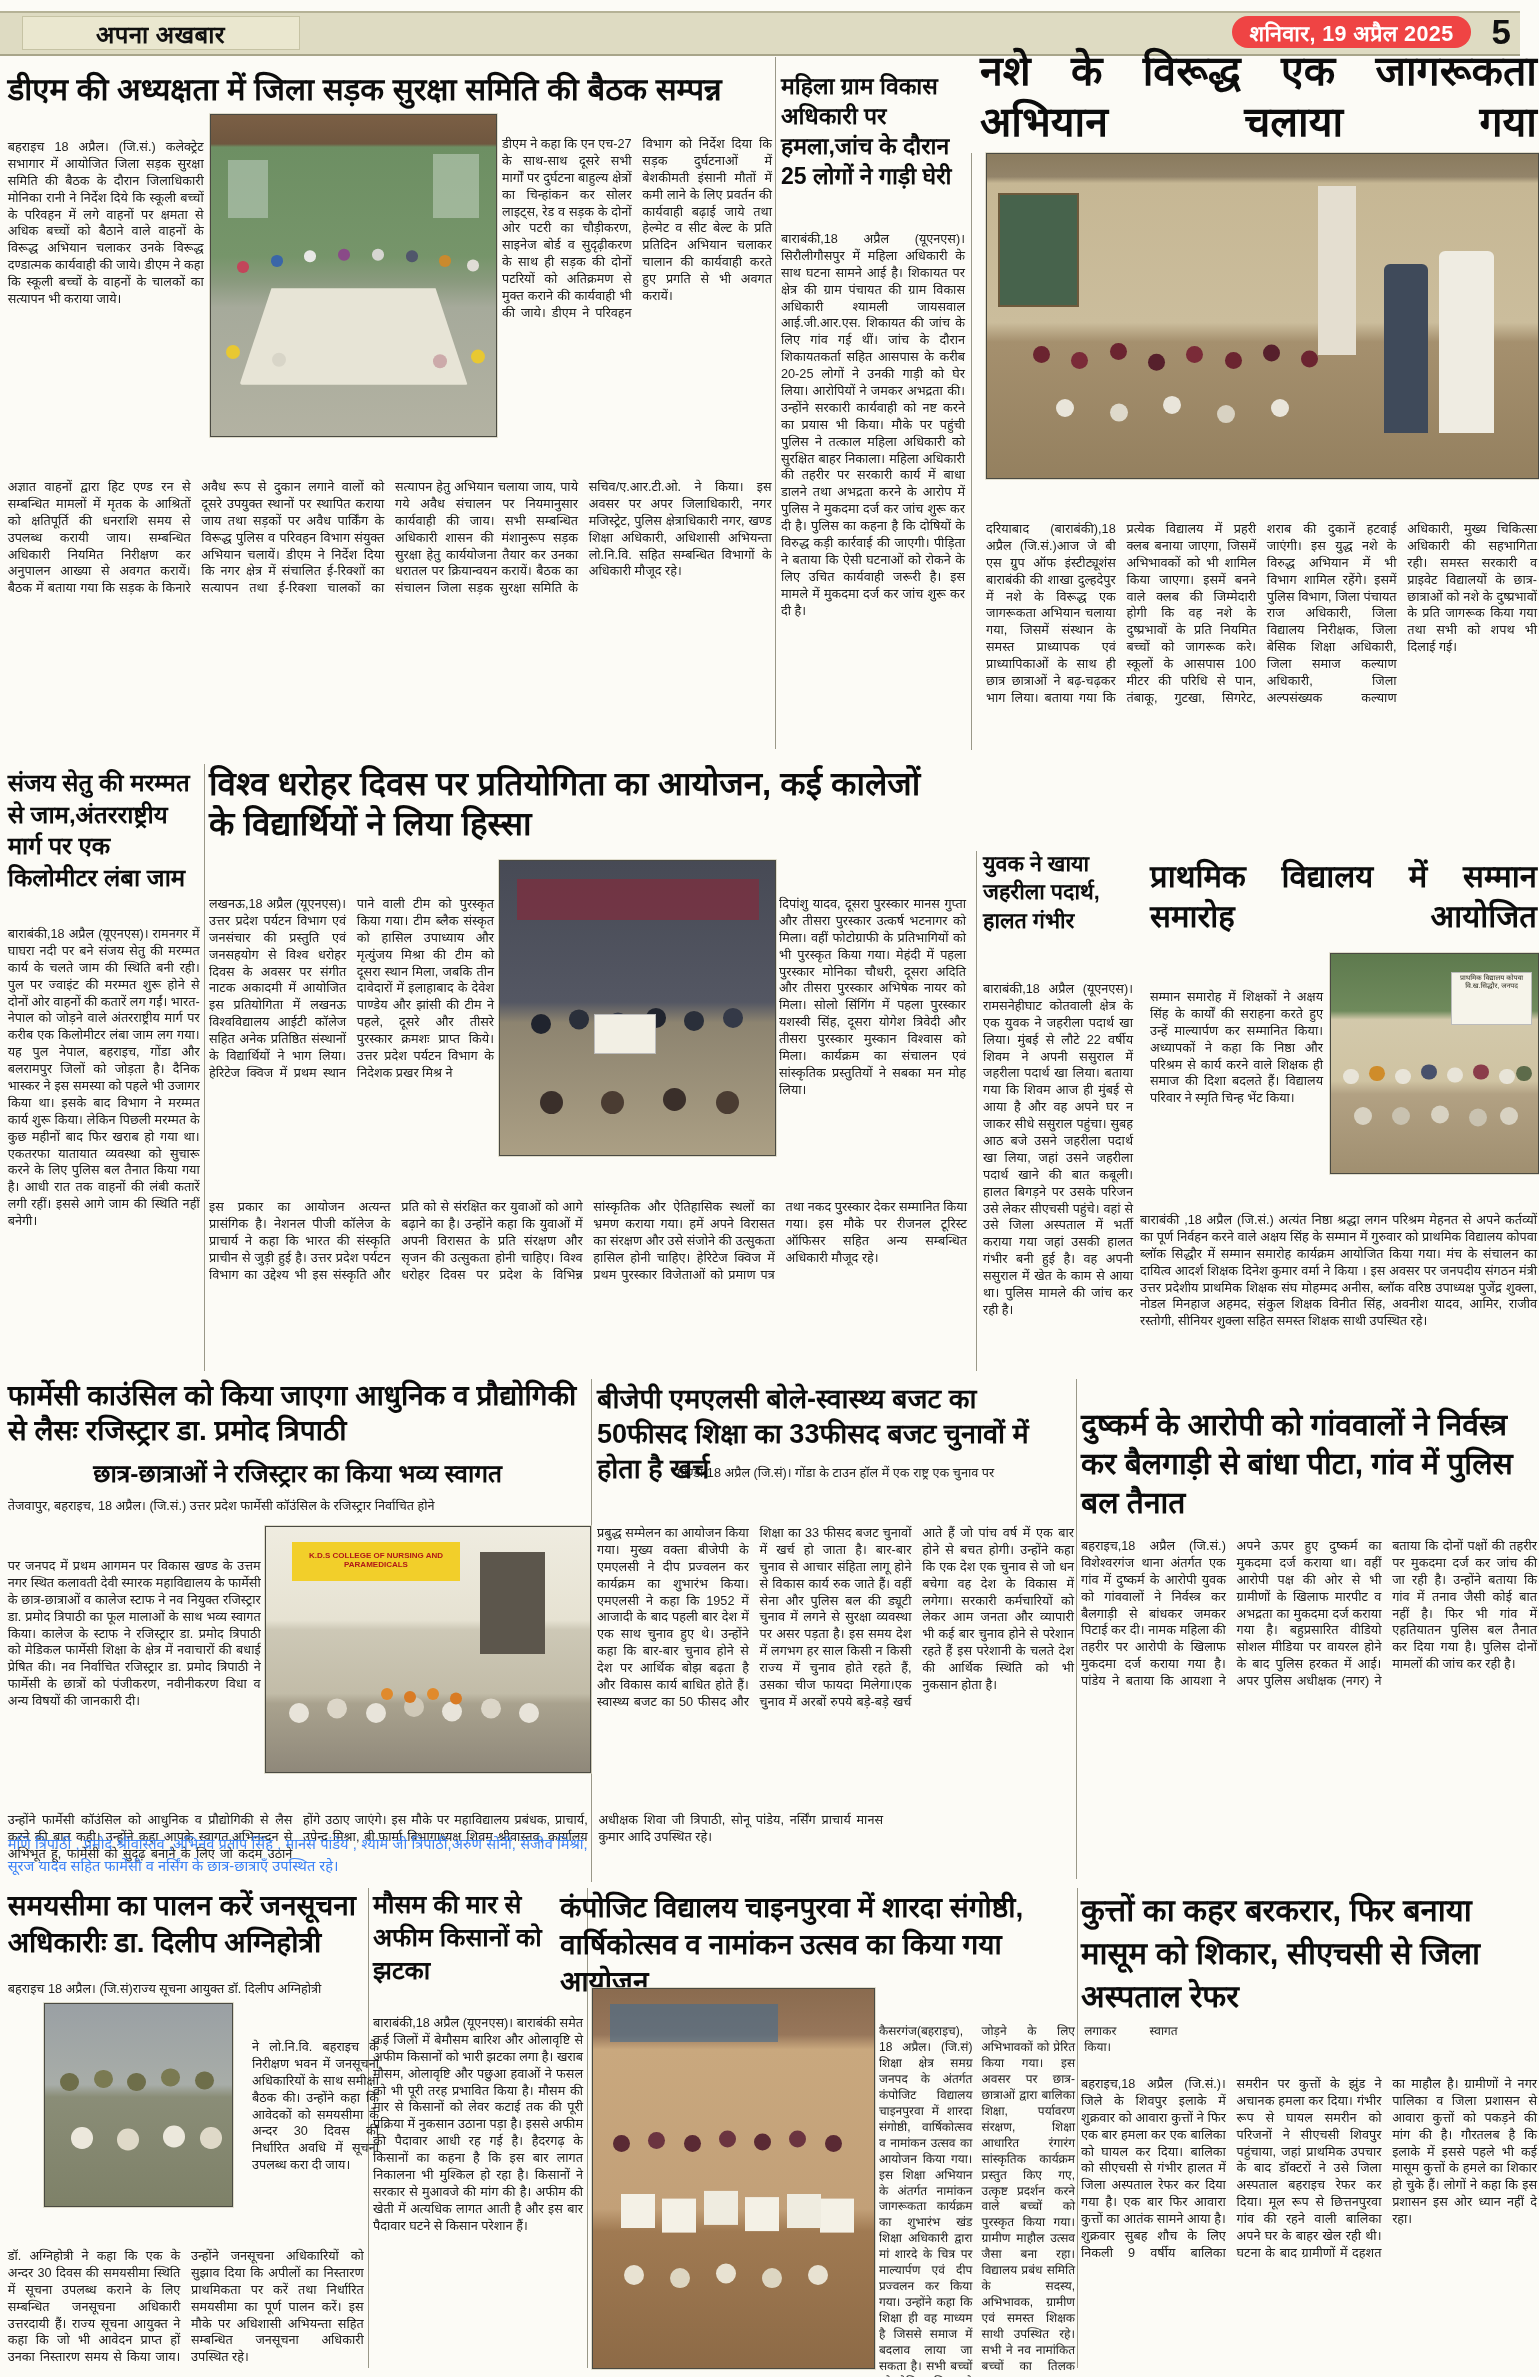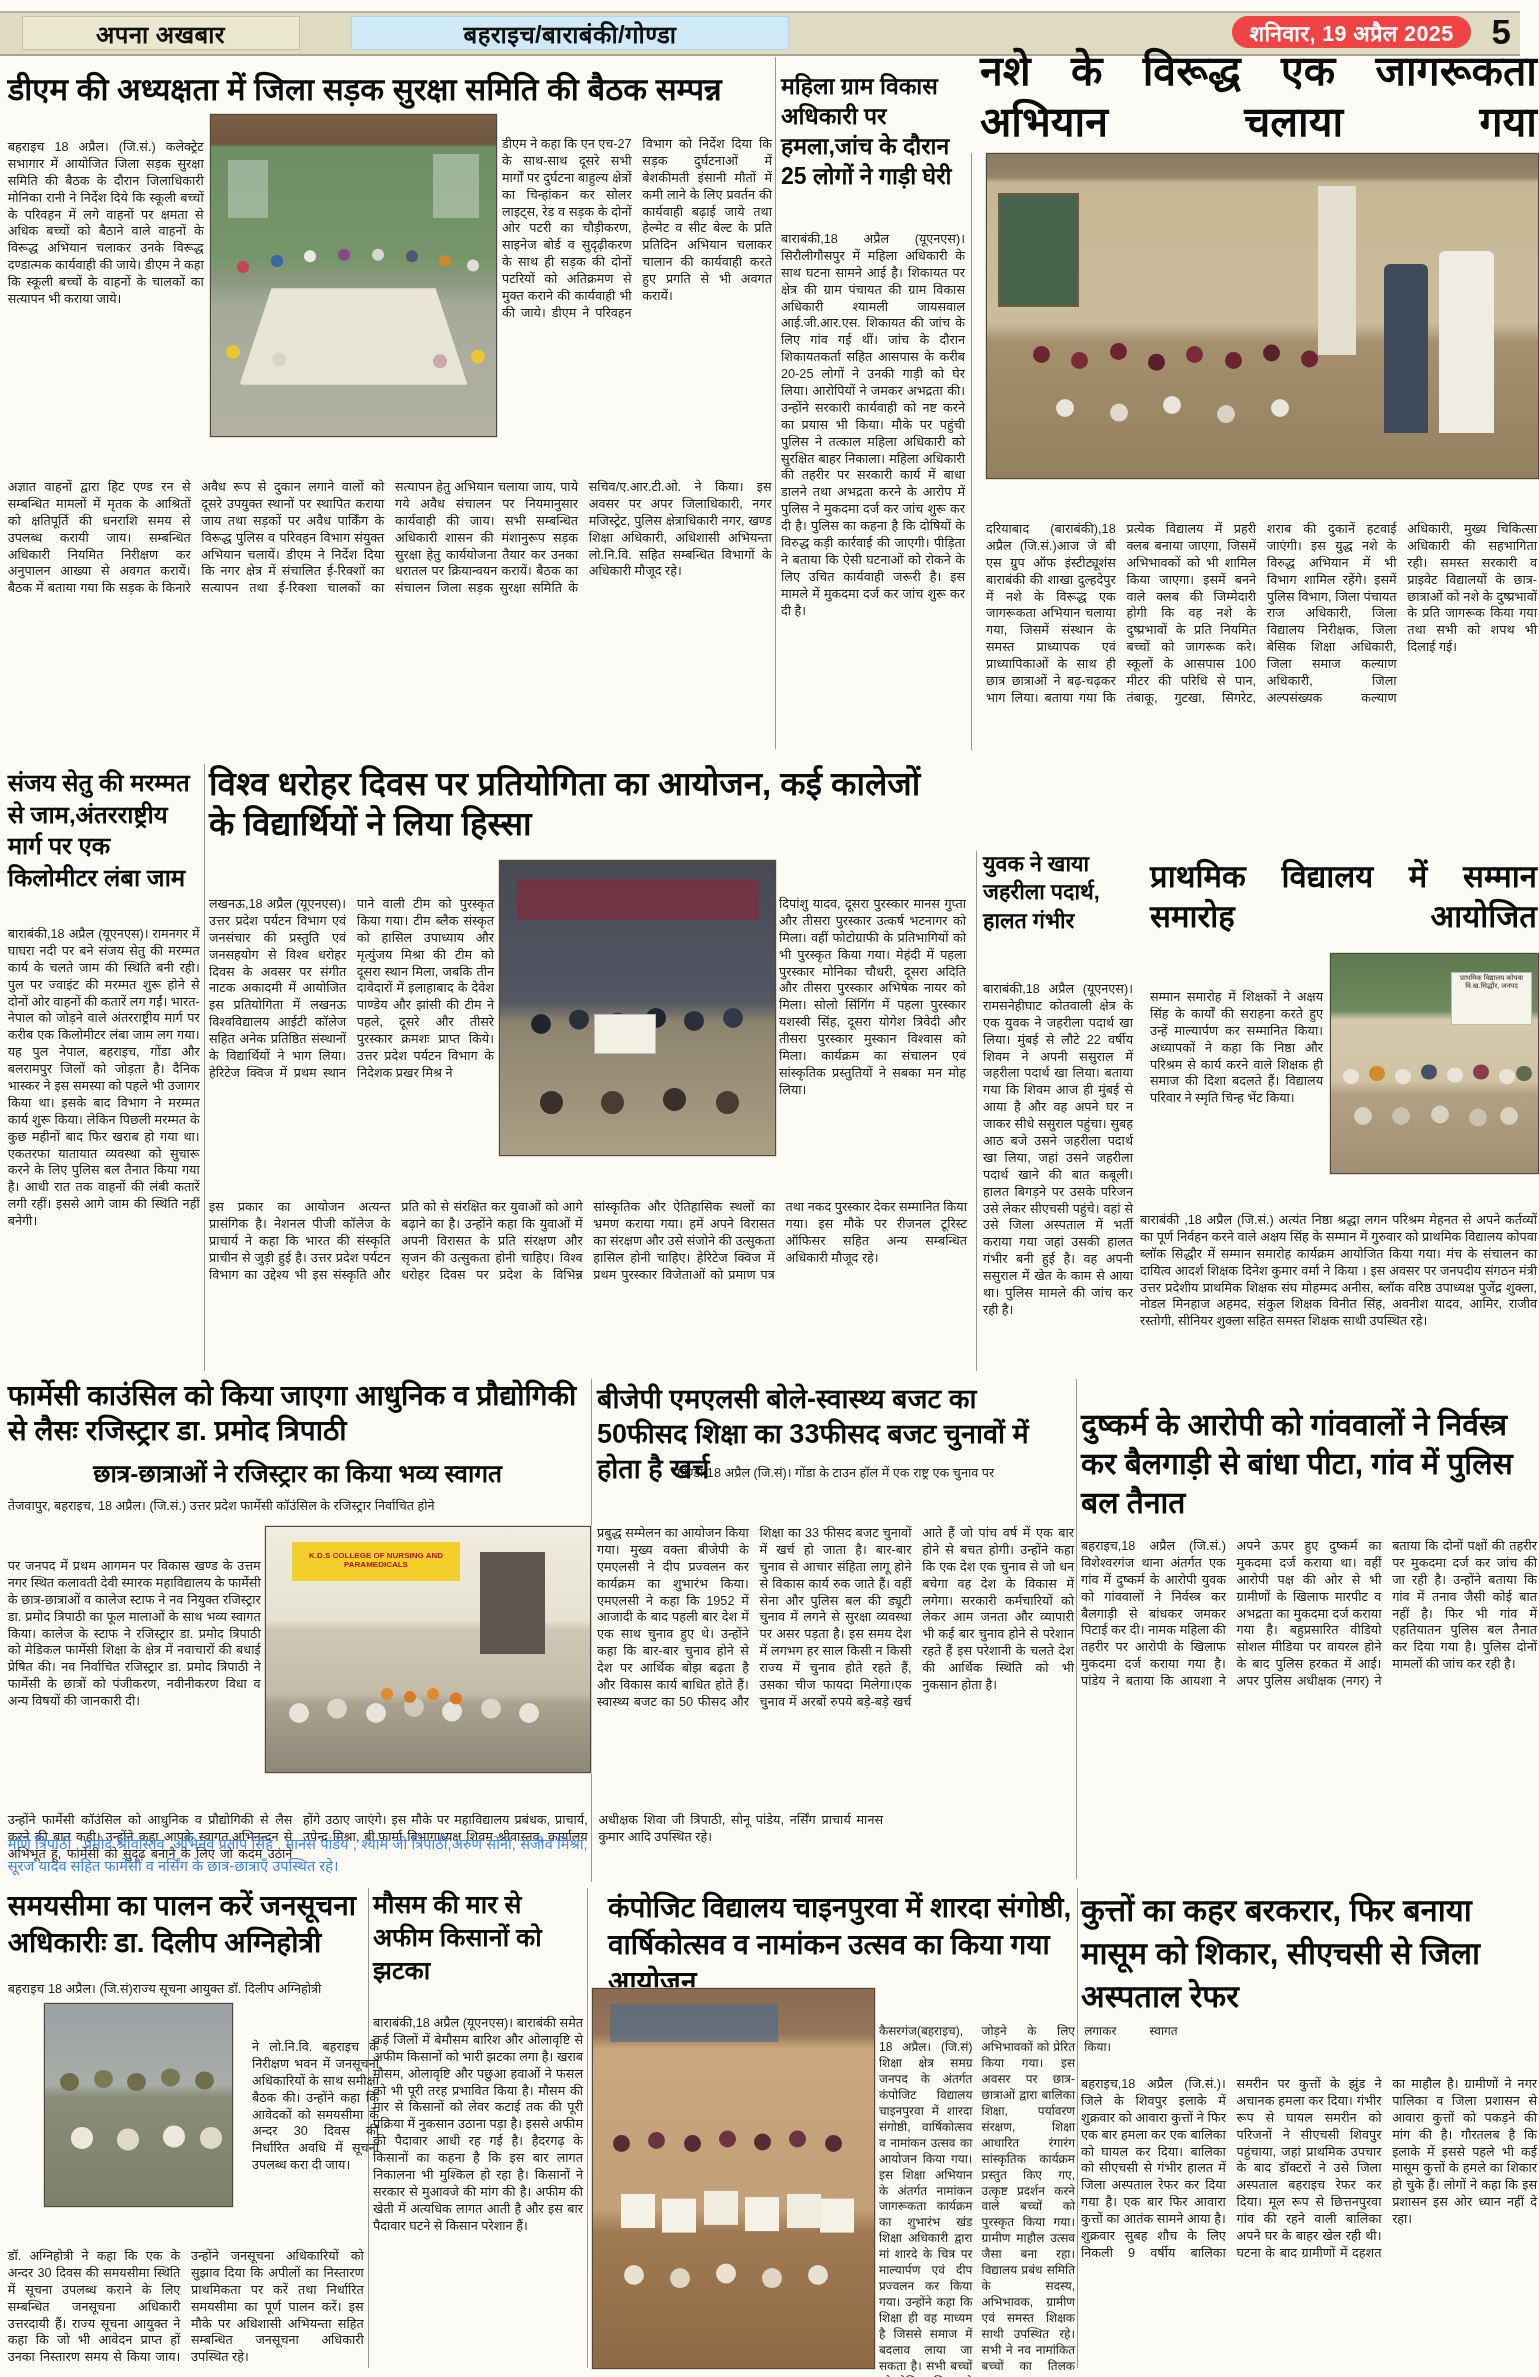--- a/index.html
+++ b/index.html
@@ -37,21 +37,20 @@
   .sign{position:absolute;background:#f6f4ea;color:#2a2a1e;font-size:7px;line-height:1.15;
     padding:1.5px 2.3px;text-align:center;border:0.8px solid #bbb;}
   .banner{position:absolute;background:#f2cf2a;color:#b01818;font-weight:800;font-size:8px;
     display:flex;align-items:center;justify-content:center;text-align:center;line-height:1.1;padding:0 3.1px;}
 </style>
 </head>
 <body>
 
 <div class="abs masthead">
   <div class="mh-box paper">अपना अखबार</div>
-  <div class="mh-box edition">बहराइच/बाराबंकी/गोण्डा</div>
   <div class="mh-box datepill">शनिवार, 19 अप्रैल 2025</div>
   <div class="mh-box pagenum">5</div>
 </div>
 
 <div class="abs vrule" style="left:775px;top:57px;height:692px"></div>
 <div class="abs vrule" style="left:971px;top:153px;height:597px"></div>
 <div class="abs vrule" style="left:204px;top:764px;height:607px"></div>
 <div class="abs vrule" style="left:976px;top:851px;height:520px"></div>
 <div class="abs vrule" style="left:591px;top:1379px;height:503px"></div>
 <div class="abs vrule" style="left:1076px;top:1379px;height:500px"></div>
@@ -161,21 +160,21 @@
   <div class="abs bt" style="left:252px;top:2003px;width:127px;height:202px">ने लो.नि.वि. बहराइच के निरीक्षण भवन में जनसूचना अधिकारियों के साथ समीक्षा बैठक की। उन्होंने कहा कि आवेदकों को समयसीमा के अन्दर 30 दिवस की निर्धारित अवधि में सूचना उपलब्ध करा दी जाय।</div>
   <div class="abs bt bt-cols" style="left:7.7px;top:2212px;width:356px;height:155px;column-count:2">डॉ. अग्निहोत्री ने कहा कि एक के अन्दर 30 दिवस की समयसीमा स्थिति में सूचना उपलब्ध कराने के लिए सम्बन्धित जनसूचना अधिकारी उत्तरदायी हैं। राज्य सूचना आयुक्त ने कहा कि जो भी आवेदन प्राप्त हों उनका निस्तारण समय से किया जाय। उन्होंने जनसूचना अधिकारियों को सुझाव दिया कि अपीलों का निस्तारण प्राथमिकता पर करें तथा निर्धारित समयसीमा का पूर्ण पालन करें। इस मौके पर अधिशासी अभियन्ता सहित सम्बन्धित जनसूचना अधिकारी उपस्थित रहे।</div>
 </div>
 
 <div>
   <div class="abs hl" style="left:373px;top:1888px;width:210px;font-size:25px;line-height:1.32">मौसम की मार से अफीम किसानों को झटका</div>
   <div class="abs bt" style="left:373px;top:1979px;width:210px;height:388px">बाराबंकी,18 अप्रैल (यूएनएस)। बाराबंकी समेत कई जिलों में बेमौसम बारिश और ओलावृष्टि से अफीम किसानों को भारी झटका लगा है। खराब मौसम, ओलावृष्टि और पछुआ हवाओं ने फसल को भी पूरी तरह प्रभावित किया है। मौसम की मार से किसानों को लेवर कटाई तक की पूरी प्रक्रिया में नुकसान उठाना पड़ा है। इससे अफीम की पैदावार आधी रह गई है। हैदरगढ़ के किसानों का कहना है कि इस बार लागत निकालना भी मुश्किल हो रहा है। किसानों ने सरकार से मुआवजे की मांग की है। अफीम की खेती में अत्यधिक लागत आती है और इस बार पैदावार घटने से किसान परेशान हैं।</div>
 </div>
 
 <div>
-  <div class="abs hl" style="left:608px;top:1890px;width:483px;font-size:28px;line-height:1.32">कंपोजिट विद्यालय चाइनपुरवा में शारदा संगोष्ठी, वार्षिकोत्सव व नामांकन उत्सव का किया गया आयोजन</div>
+  <div class="abs hl" style="left:560px;top:1890px;width:483px;font-size:28px;line-height:1.32">कंपोजिट विद्यालय चाइनपुरवा में शारदा संगोष्ठी, वार्षिकोत्सव व नामांकन उत्सव का किया गया आयोजन</div>
   <div class="photo" style="left:592px;top:1988px;width:281px;height:379px;background:linear-gradient(180deg,#8a6b4f 0%,#97765a 12%,#c9a87e 16%,#c2a078 58%,#a07a52 64%,#8d6a46 100%)">
     <div class="ph-el" style="left:6%;top:4%;width:60%;height:10%;background:#4a6b8a;opacity:.65"></div>
     <div class="dot" style="left:20px;top:146px;width:17px;height:17px;background:#5a2a34;box-shadow:35px -3.1px 0 #6b3440,71px 0 0 #5a2a34,106px -4.6px 0 #6b3440,141px -1.5px 0 #5a2a34,176px -4.6px 0 #6b3440,212px 0 0 #5a2a34"></div>
     <div class="ph-el" style="left:10%;top:54%;width:12%;height:9%;background:#f4f1e6;box-shadow:41px 4.6px 0 #f4f1e6,83px -3.1px 0 #efece0,124px 3.1px 0 #f4f1e6,166px 0 0 #efece0,199px 4.6px 0 #f4f1e6"></div>
     <div class="dot" style="left:31px;top:276px;width:20px;height:20px;background:#e8e2d2;box-shadow:46px 3.1px 0 #ddd6c2,92px -1.5px 0 #e8e2d2,138px 3.1px 0 #ddd6c2,184px 0 0 #e8e2d2"></div>
   </div>
   <div class="abs bt bt-cols" style="left:879px;top:1988px;width:196px;height:379px;column-count:2;column-gap:9.2px;font-size:12px">कैसरगंज(बहराइच), 18 अप्रैल। (जि.सं) शिक्षा क्षेत्र समग्र जनपद के अंतर्गत कंपोजिट विद्यालय चाइनपुरवा में शारदा संगोष्ठी, वार्षिकोत्सव व नामांकन उत्सव का आयोजन किया गया। इस शिक्षा अभियान के अंतर्गत नामांकन जागरूकता कार्यक्रम का शुभारंभ खंड शिक्षा अधिकारी द्वारा मां शारदे के चित्र पर माल्यार्पण एवं दीप प्रज्वलन कर किया गया। उन्होंने कहा कि शिक्षा ही वह माध्यम है जिससे समाज में बदलाव लाया जा सकता है। सभी बच्चों को बेसिक शिक्षा से जोड़ने के लिए अभिभावकों को प्रेरित किया गया। इस अवसर पर छात्र-छात्राओं द्वारा बालिका शिक्षा, पर्यावरण संरक्षण, शिक्षा आधारित रंगारंग सांस्कृतिक कार्यक्रम प्रस्तुत किए गए, उत्कृष्ट प्रदर्शन करने वाले बच्चों को पुरस्कृत किया गया। ग्रामीण माहौल उत्सव जैसा बना रहा। विद्यालय प्रबंध समिति के सदस्य, अभिभावक, ग्रामीण एवं समस्त शिक्षक साथी उपस्थित रहे। सभी ने नव नामांकित बच्चों का तिलक लगाकर स्वागत किया।</div>
 </div>
 
 <div>

